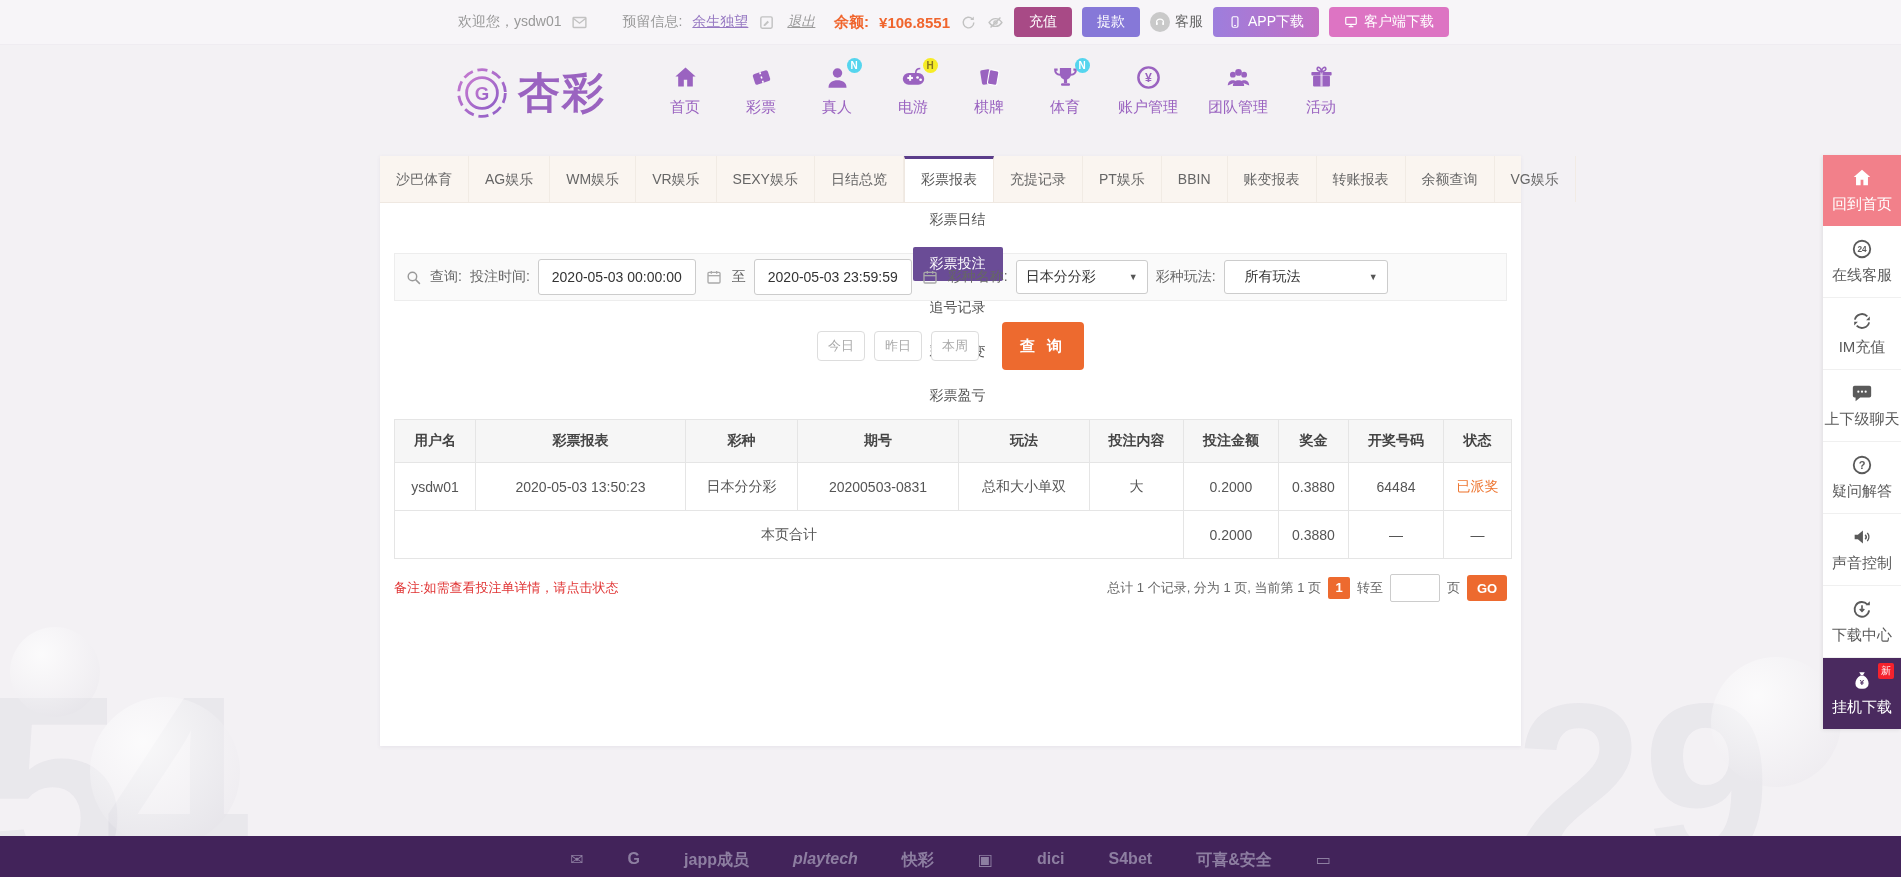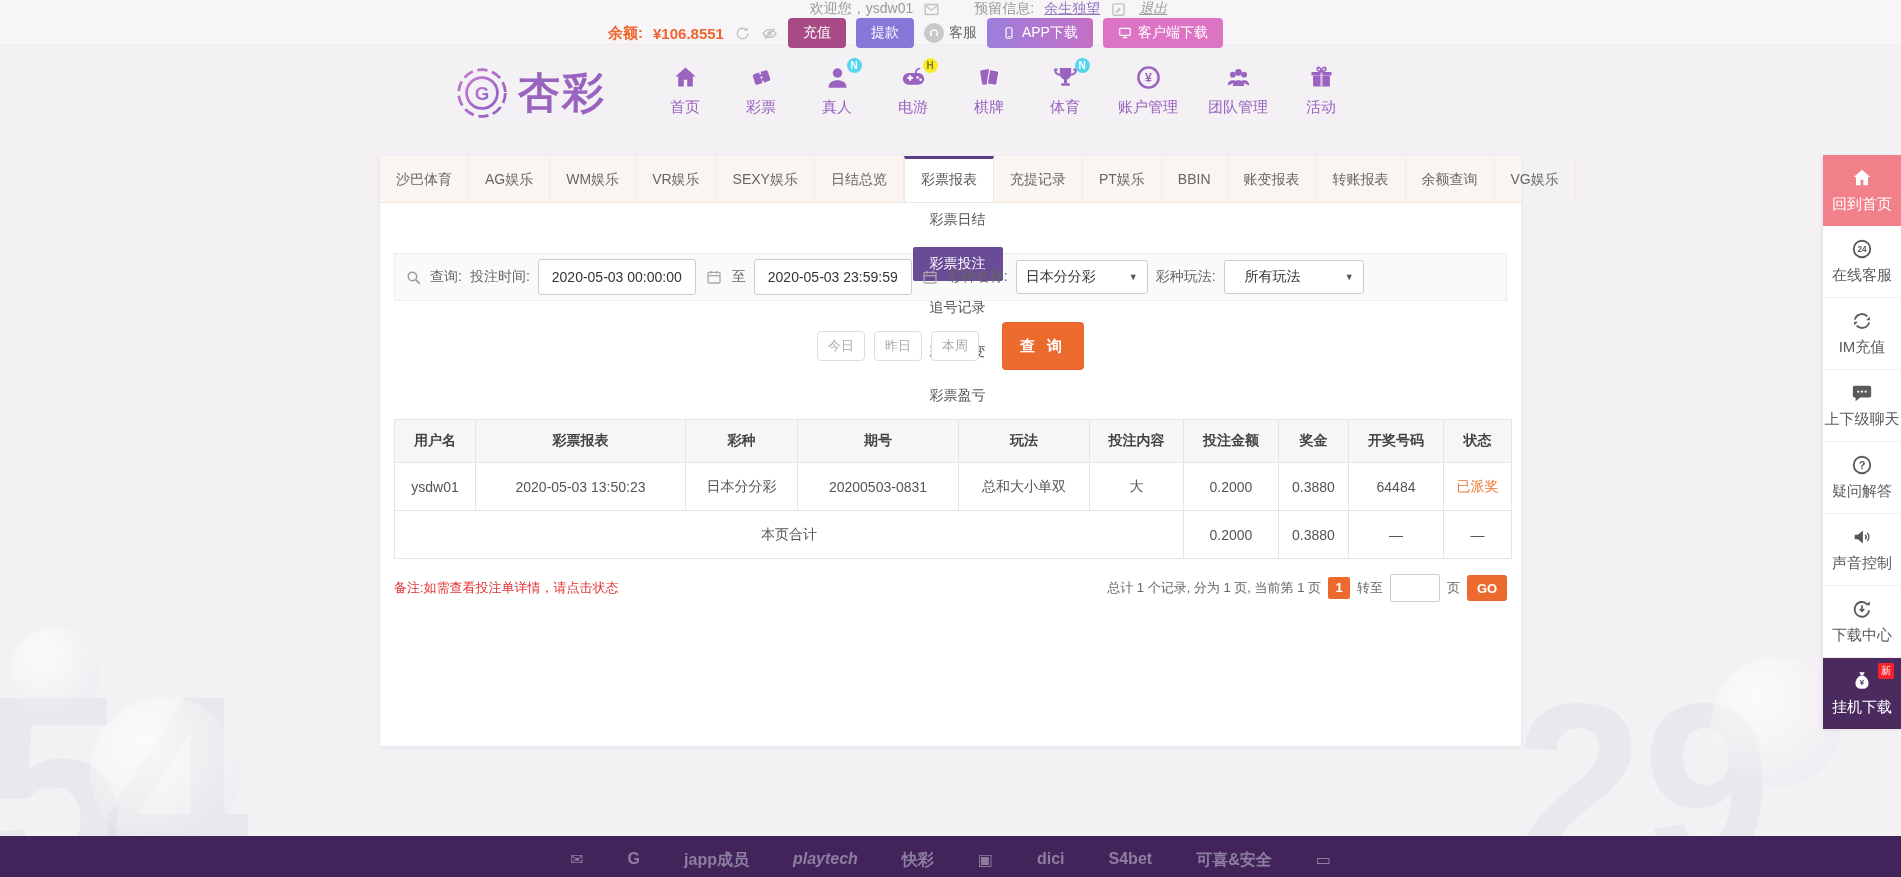--- a/index.html
+++ b/index.html
@@ -12,21 +12,21 @@
   
   .wm{position:absolute;color:rgba(120,110,140,0.07);font-weight:bold;z-index:0;user-select:none;}
   .wm-left{left:-20px;bottom:-60px;font-size:260px;letter-spacing:-20px;}
   .wm-right{right:130px;bottom:-40px;font-size:230px;}
   .ball{position:absolute;border-radius:50%;background:radial-gradient(circle at 35% 30%, rgba(255,255,255,.7), rgba(150,140,165,.08));z-index:0;}
   .ball1{width:150px;height:150px;left:90px;bottom:30px;}
   .ball2{width:90px;height:90px;left:10px;bottom:160px;}
   .ball3{width:130px;height:130px;right:60px;bottom:90px;}
   
   .topbar{height:44px;background:#f7f5f8;border-bottom:1px solid #efecf1;position:relative;z-index:2;}
-  .topbar-inner{width:1141px;margin:0 auto;height:100%;display:flex;align-items:center;justify-content:space-between;padding:0 2px;box-sizing:border-box;flex-direction:column;}
+  .topbar-inner{width:1141px;margin:0 auto;height:100%;display:flex;align-items:center;justify-content:space-between;padding:0 2px;box-sizing:border-box;}
   .tb-left,.tb-right{display:flex;align-items:center;gap:10px;font-size:14px;color:#999;}
   .tb-left{padding-left:76px;}
   .tb-right{padding-right:70px;}
   .tb-icon{display:inline-flex;color:#c2c2c2;}
   .tb-icon svg{width:17px;height:17px;}
   .reserved-value{color:#9779c2;text-decoration:underline;cursor:pointer;}
   .logout{color:#999;font-style:italic;text-decoration:underline;cursor:pointer;margin-left:2px;}
   .balance-label,.balance-value{color:#f0652d;font-weight:bold;font-size:15px;}
   .tb-btn{border:none;border-radius:4px;color:#fff;font-size:14px;height:30px;padding:0 15px;cursor:pointer;display:inline-flex;align-items:center;gap:6px;font-family:inherit;}
   .btn-recharge{background:#a84a86;}
@@ -64,21 +64,21 @@
   .subtab.active{background:#6a4c96;color:#fff;}
   
   .querybar{margin:4px 14px 0;background:#fafafa;border:1px solid #ededed;height:48px;display:flex;align-items:center;padding:0 10px;gap:8px;font-size:14px;color:#666;box-sizing:border-box;}
   .q-icon{color:#999;display:inline-flex;}
   .q-icon svg{width:17px;height:17px;}
   .q-input{height:32px;width:152px;border:1px solid #ccc;border-radius:3px;text-align:center;font-size:14px;color:#333;font-family:inherit;background:#fff;}
   .cal-icon{color:#a9a9a9;display:inline-flex;margin:0 2px;}
   .cal-icon svg{width:16px;height:16px;}
   .q-select{height:34px;border:1px solid #ccc;border-radius:3px;background:#fff;display:inline-flex;align-items:center;justify-content:space-between;padding:0 9px;color:#333;cursor:pointer;box-sizing:border-box;}
   .sel-lottery{width:132px;}
-  .sel-play{width:140px;padding-left:20px;}
+  .sel-play{width:164px;padding-left:20px;}
   .q-caret{font-size:9px;color:#555;}
   
   .quickrow{margin-top:21px;display:flex;justify-content:center;align-items:center;gap:9px;}
   .qbtn{width:48px;height:30px;border:1px solid #ddd;border-radius:4px;background:#fff;color:#aaa;font-size:13px;cursor:pointer;font-family:inherit;}
   .search-btn{width:82px;height:48px;border:none;border-radius:4px;background:#ed6a2f;color:#fff;font-size:15px;letter-spacing:4px;cursor:pointer;margin-left:14px;font-family:inherit;font-weight:bold;}
   
   .tblwrap{margin:49px 14px 0;}
   table.tbl{width:100%;border-collapse:collapse;table-layout:fixed;}
   .tbl th{height:40px;background:#f6f6f6;border:1px solid #e5e5e5;font-size:14px;color:#444;font-weight:bold;}
   .tbl td{height:45px;border:1px solid #e5e5e5;font-size:14px;color:#555;text-align:center;}

